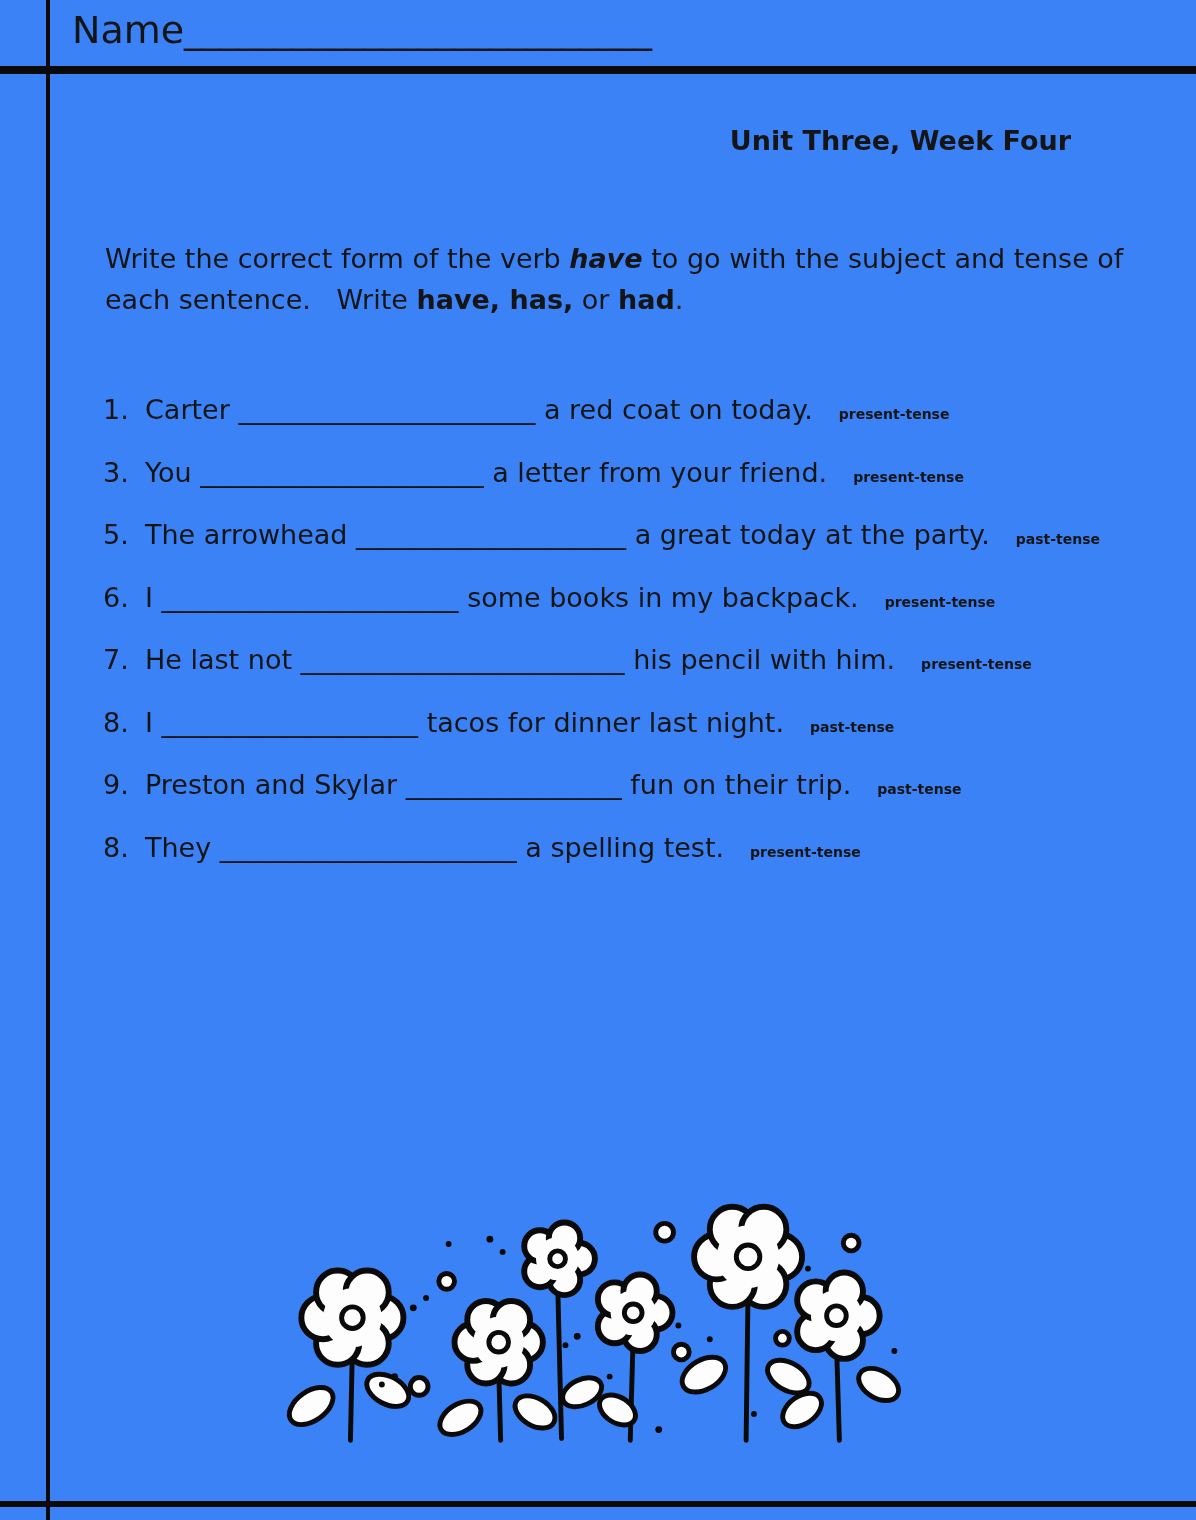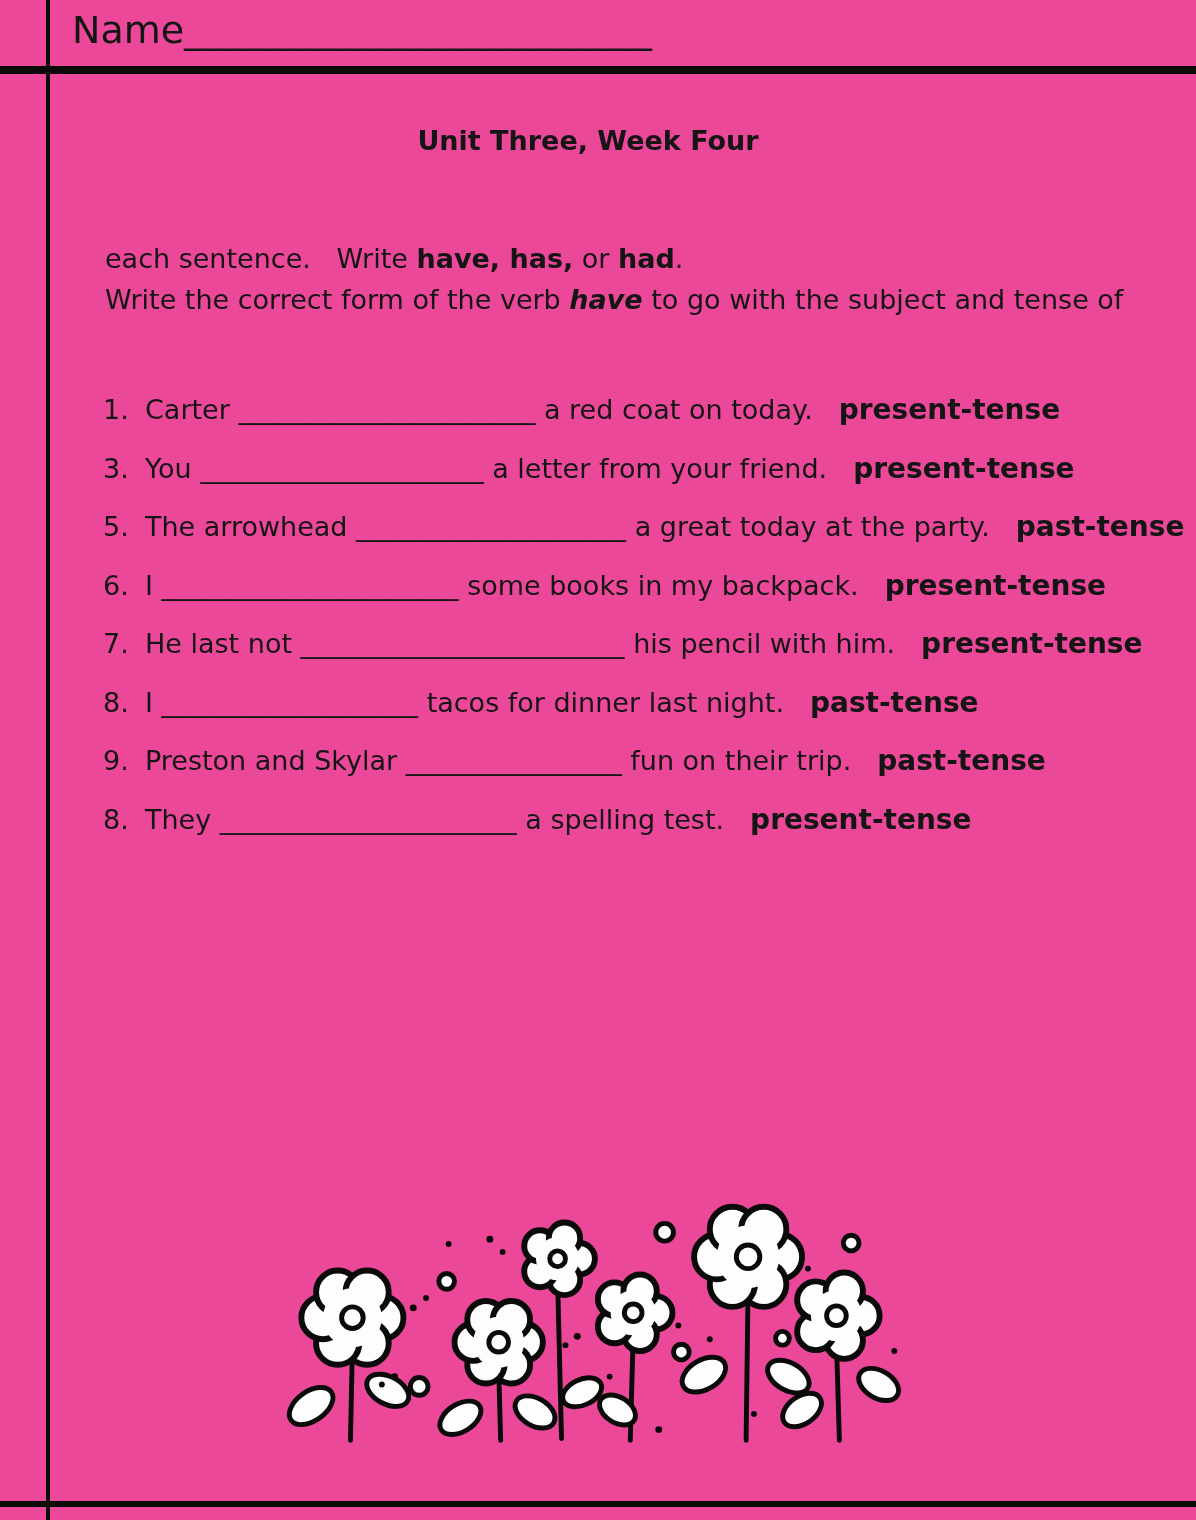--- a/index.html
+++ b/index.html
@@ -1,66 +1,66 @@
 <!DOCTYPE html>
 <html><head>
 <meta charset="utf-8">
 <style>
   html,body{margin:0;padding:0;background:#e8e8e8;}
   .page{
     position:relative;
     width:1196px;height:1520px;
-    background:#ec4899;
+    background:#3b82f6;
     font-family:"DejaVu Sans","Liberation Sans",sans-serif;
     color:#151515;
     overflow:hidden;
     margin:0 auto;
   }
   .vrule{position:absolute;left:46px;top:0;width:4px;height:1520px;background:#0a0a0a;}
   .top-rule{position:absolute;left:0;top:66px;width:1196px;height:8px;background:#0a0a0a;}
   .bottom-rule{position:absolute;left:0;top:1501px;width:1196px;height:6px;background:#0a0a0a;}
 
   .name-row{position:absolute;left:72px;top:6px;font-size:38px;line-height:48px;white-space:nowrap;}
   .name-line{font-size:36px;letter-spacing:0;}
 
-  .title-block{position:absolute;left:105px;top:124px;width:966px;text-align:center;}
+  .title-block{position:absolute;left:105px;top:124px;width:966px;text-align:right;}
   .title-1{font-size:27px;font-weight:bold;line-height:34px;}
   .title-2{font-size:33px;font-weight:bold;line-height:42px;}
 
   .instructions{position:absolute;left:105px;top:238px;width:1060px;font-size:27px;line-height:41px;}
   .instructions span{white-space:pre-wrap;}
   .bi{font-weight:bold;font-style:italic;}
   .b{font-weight:bold;}
 
   .questions{position:absolute;left:103px;top:396px;width:1090px;font-size:27px;}
   .q-row{white-space:nowrap;line-height:28px;margin-bottom:30.5px;}
   .q-num{display:inline-block;min-width:42px;}
   .q-blank{letter-spacing:0;}
-  .q-tense{font-size:28px;font-weight:bold;margin-left:26px;}
+  .q-tense{font-size:14px;font-weight:bold;margin-left:26px;}
 
   .flowers{position:absolute;left:266px;top:1152px;}
 </style>
 </head>
 <body>
 
 <div class="page">
 
   <div class="vrule"></div>
   <div class="top-rule"></div>
   <div class="bottom-rule"></div>
 
   <div class="name-row"><span>Name</span><span class="name-line">__________________________</span></div>
 
   <div class="title-block">
     <div class="title-1">Unit Three, Week Four</div>
   </div>
 
   <div class="instructions">
+    <div><span>Write the correct form of the verb </span><span class="bi">have</span><span> to go with the subject and tense of</span></div>
     <div><span>each sentence.   Write </span><span class="b">have, has,</span><span> or </span><span class="b">had</span><span>.</span></div>
-    <div><span>Write the correct form of the verb </span><span class="bi">have</span><span> to go with the subject and tense of</span></div>
   </div>
 
   <div class="questions">
     <div class="q-row"><span class="q-num">1.</span><span>Carter </span><span class="q-blank">______________________</span><span> a red coat on today.</span><span class="q-tense">present-tense</span></div>
     <div class="q-row"><span class="q-num">3.</span><span>You </span><span class="q-blank">_____________________</span><span> a letter from your friend.</span><span class="q-tense">present-tense</span></div>
     <div class="q-row"><span class="q-num">5.</span><span>The arrowhead </span><span class="q-blank">____________________</span><span> a great today at the party.</span><span class="q-tense">past-tense</span></div>
     <div class="q-row"><span class="q-num">6.</span><span>I </span><span class="q-blank">______________________</span><span> some books in my backpack.</span><span class="q-tense">present-tense</span></div>
     <div class="q-row"><span class="q-num">7.</span><span>He last not </span><span class="q-blank">________________________</span><span> his pencil with him.</span><span class="q-tense">present-tense</span></div>
     <div class="q-row"><span class="q-num">8.</span><span>I </span><span class="q-blank">___________________</span><span> tacos for dinner last night.</span><span class="q-tense">past-tense</span></div>
     <div class="q-row"><span class="q-num">9.</span><span>Preston and Skylar </span><span class="q-blank">________________</span><span> fun on their trip.</span><span class="q-tense">past-tense</span></div>

